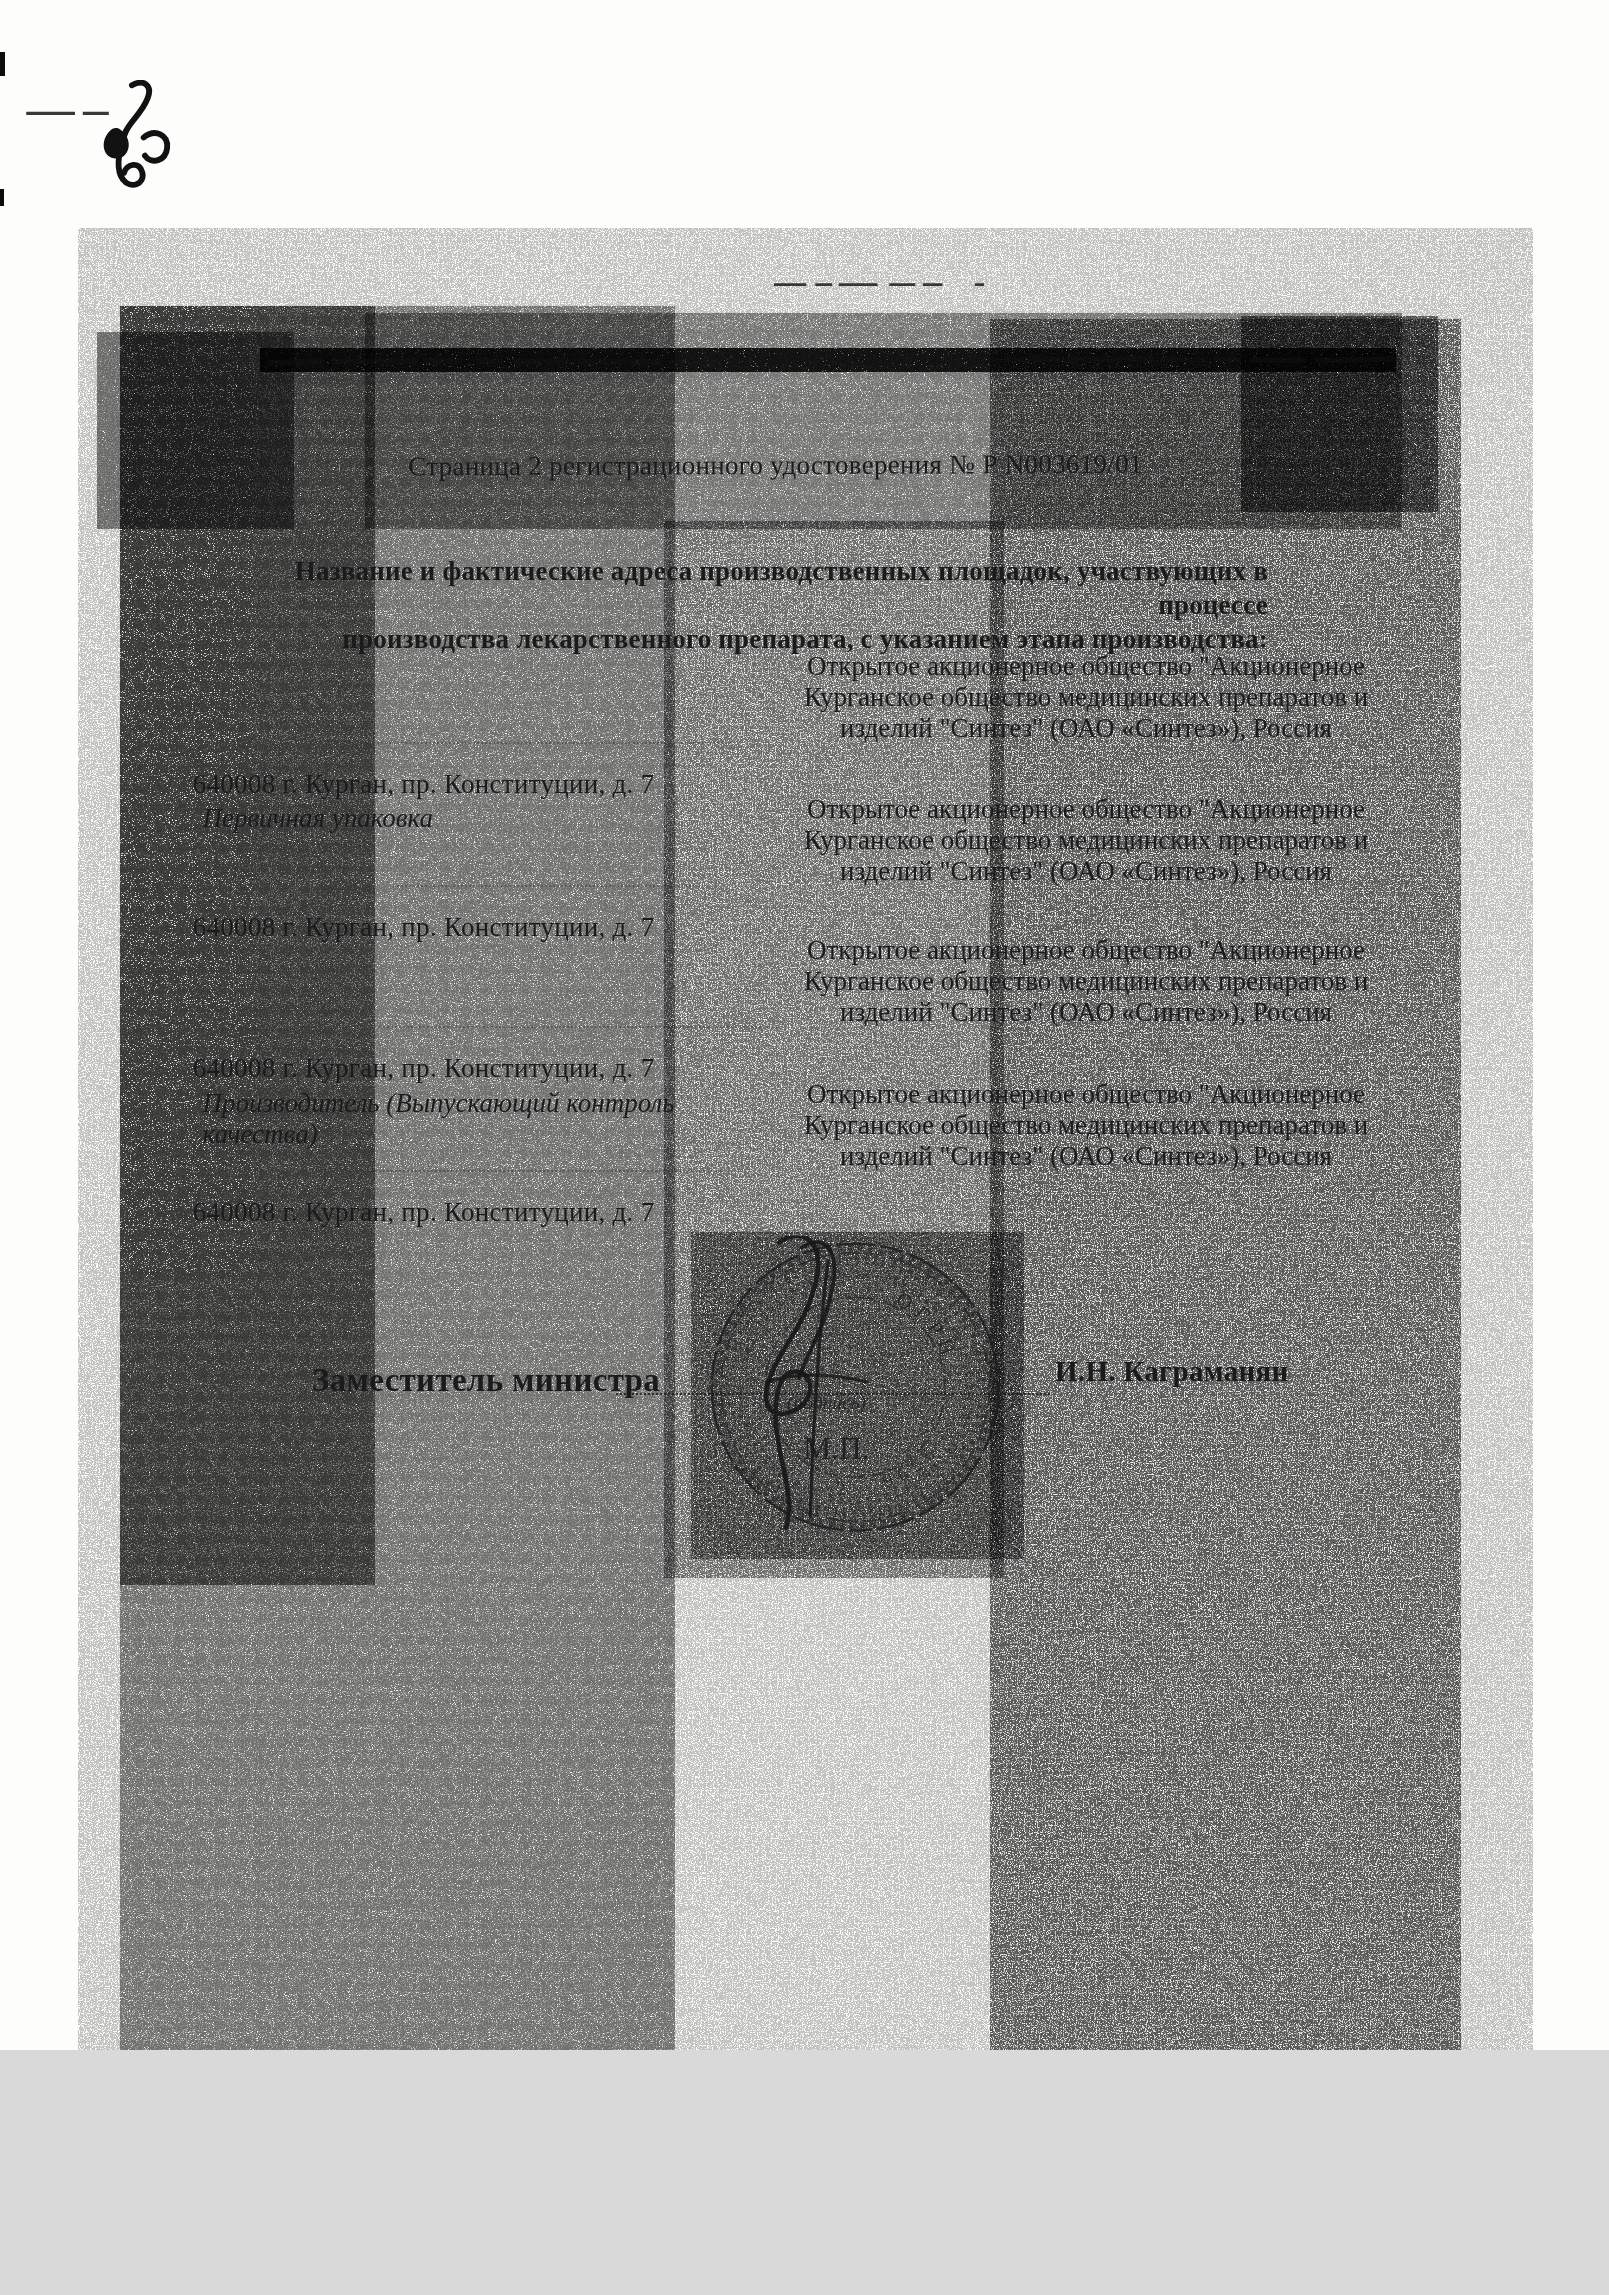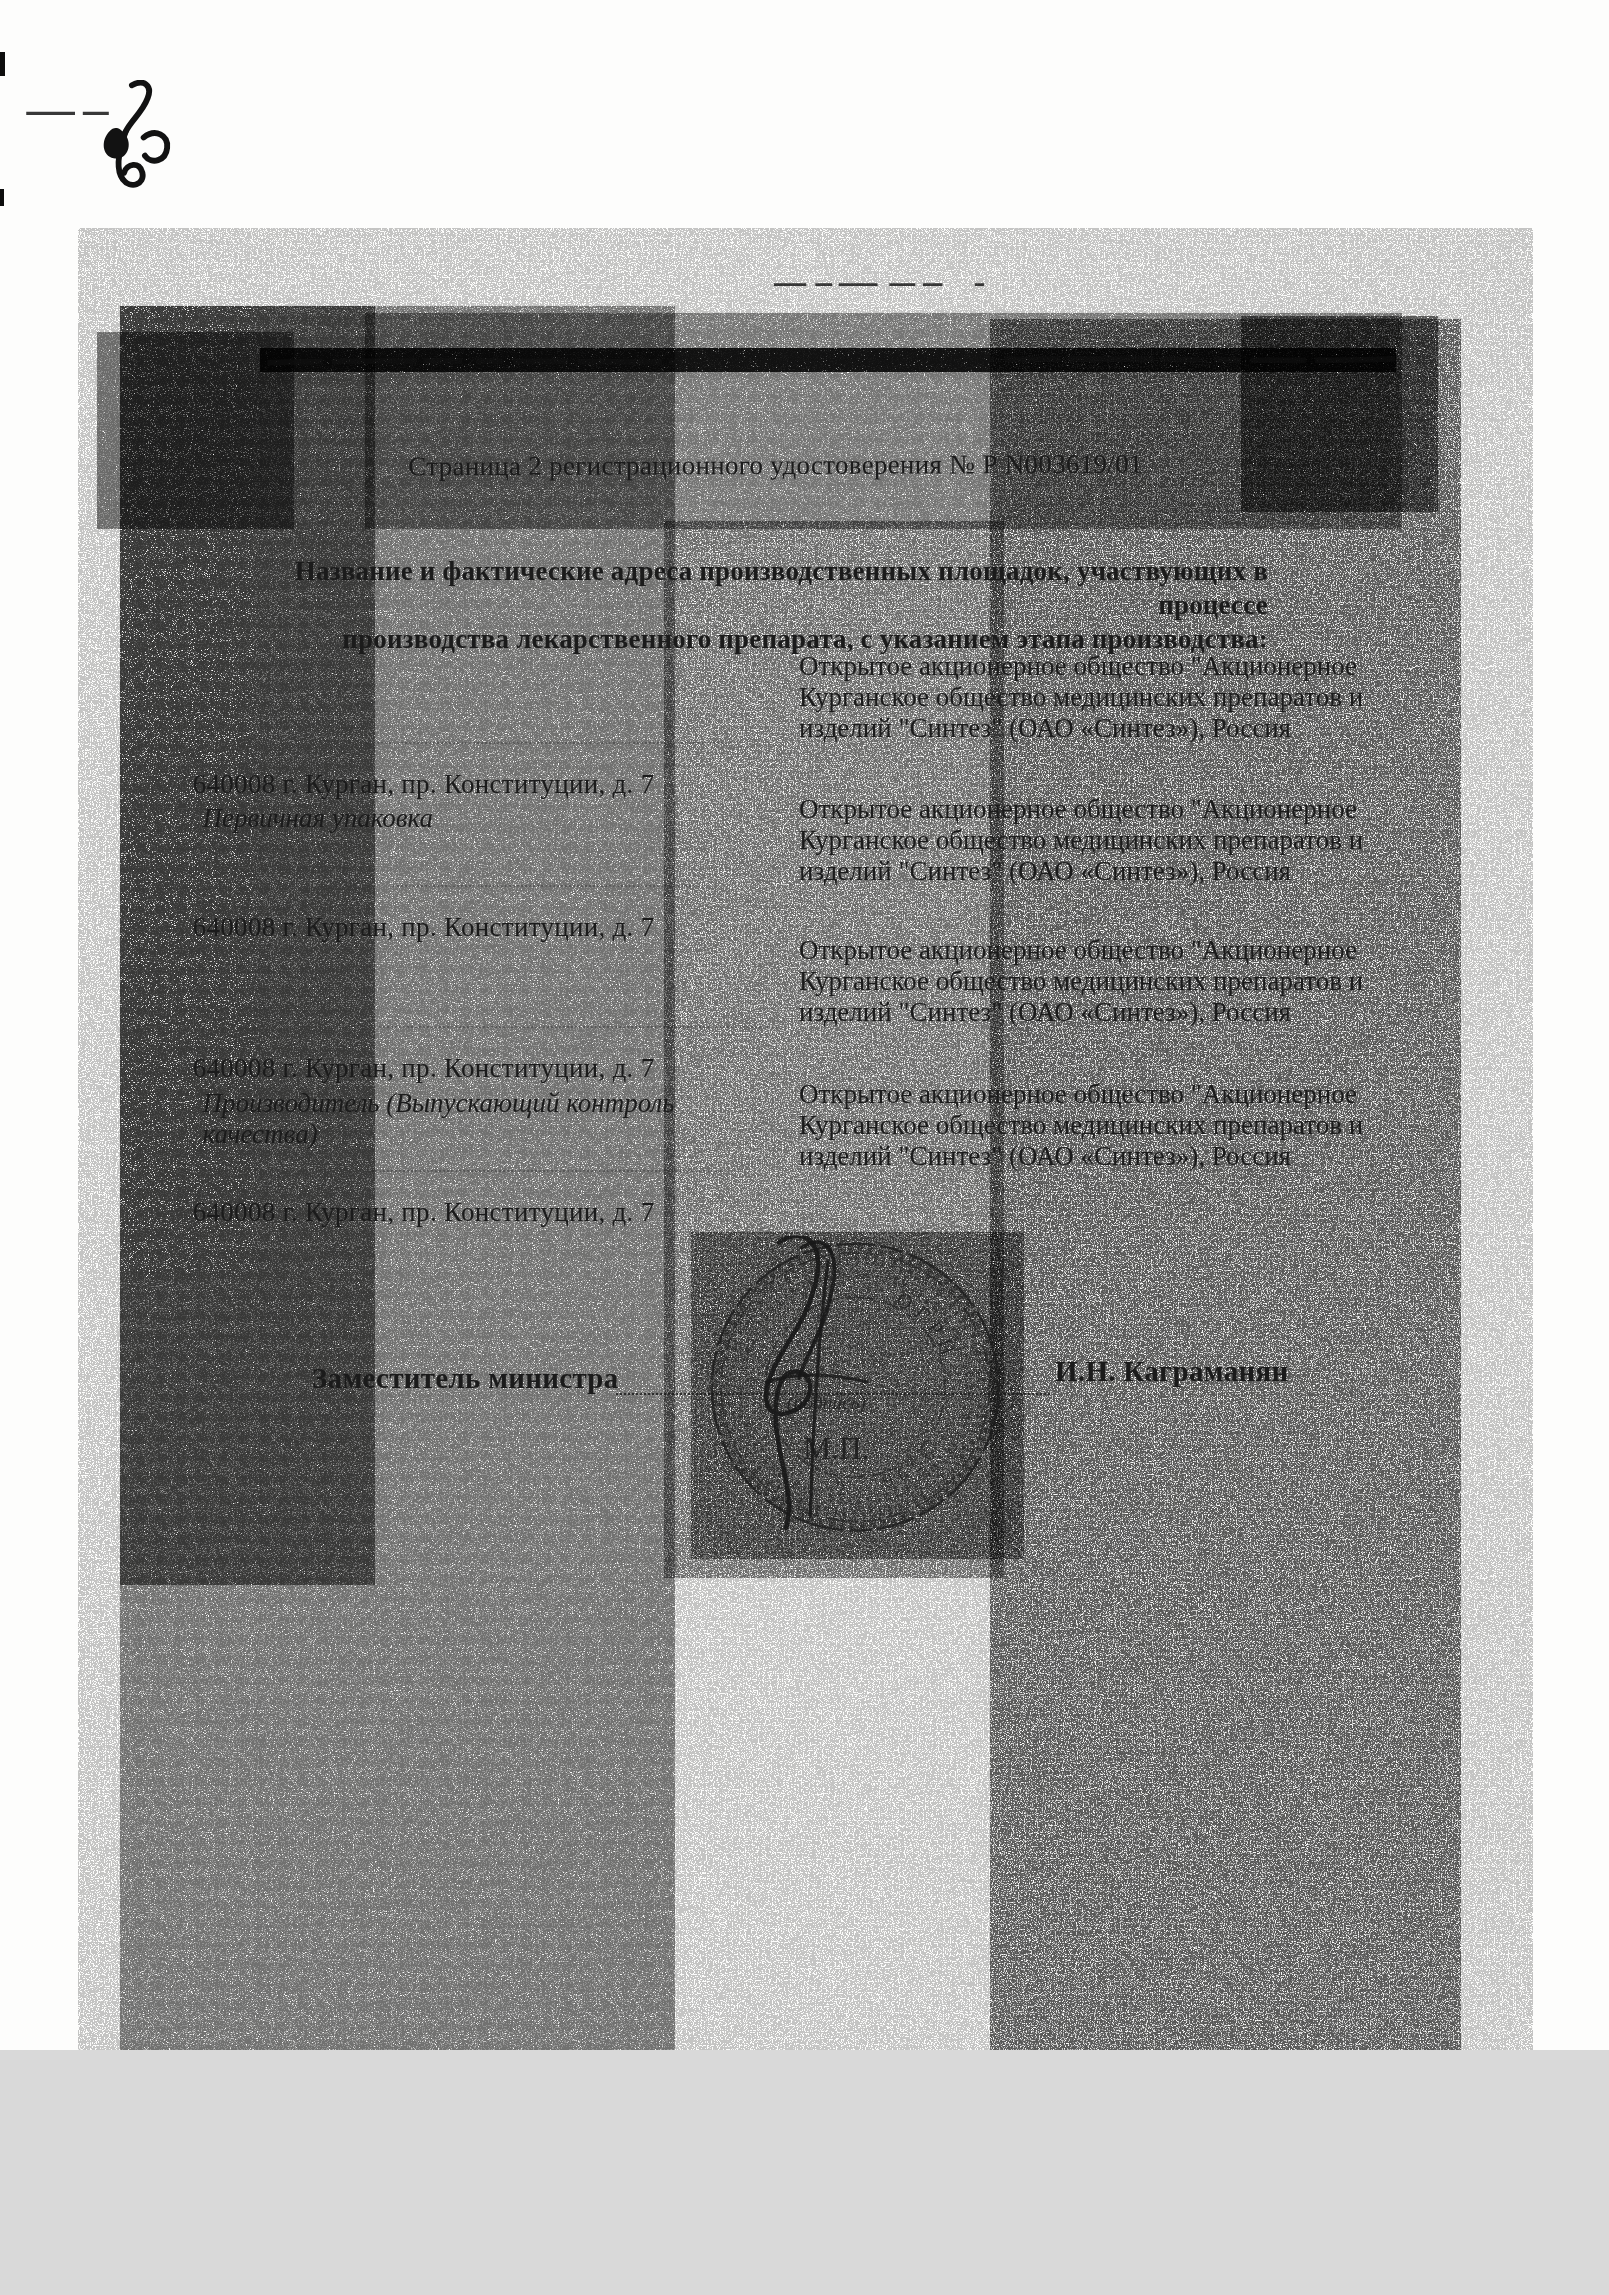--- a/index.html
+++ b/index.html
@@ -12,24 +12,24 @@
   .page-header{
     top:450px;left:0;right:0;text-align:center;font-size:27px;
     letter-spacing:0.3px;transform:translateX(-29px) rotate(-.2deg);
   }
   .intro{
     top:554px;left:199px;width:1069px;font-weight:bold;font-size:27px;
     line-height:34px;letter-spacing:0.2px;text-align:right;
   }
   .sec{left:196px;width:1246px;height:142px;}
   .sec .stage{position:absolute;left:6.5px;top:9px;width:587px;font-style:italic;font-size:27px;}
-  .sec .company{position:absolute;left:603px;top:0;width:574px;font-size:27px;line-height:31px;}
+  .sec .company{position:absolute;left:603px;top:0;width:574px;font-size:27px;line-height:31px;text-align:center;}
   .sec .addr{position:absolute;left:-3.3px;top:118px;font-size:27px;letter-spacing:0.3px;}
   .sec .leader{position:absolute;left:170px;top:91px;width:365px;border-top:2px dotted rgba(35,35,35,.35);}
-  .sign-title{top:1362px;left:312px;font-weight:bold;font-size:29px;letter-spacing:0.3px;}
+  .sign-title{top:1362px;left:312px;font-weight:bold;font-size:33px;letter-spacing:0.3px;}
   .sign-name{top:1355px;left:1055px;font-weight:bold;font-size:29px;letter-spacing:0.3px;}
   .sig-line{top:1393px;left:616px;width:434px;border-top:2.6px dotted rgba(25,25,25,.8);}
   .top-dash{top:282px;left:773px;width:217px;height:5.2px;}
   .corner-dash{top:110px;left:26px;width:98px;height:6.5px;}
   .corner-mark{top:80px;left:98px;width:75px;height:111px;}
   .stamp{top:1236px;left:704px;width:303px;height:303px;}
   .noise{top:0;left:0;width:1609px;height:2295px;pointer-events:none;}
   .edgebar{left:0;background:#0d0d0d;}
   svg text{font-family:"Liberation Serif","DejaVu Serif",serif;fill:#1d1d1d;}
 </style>

